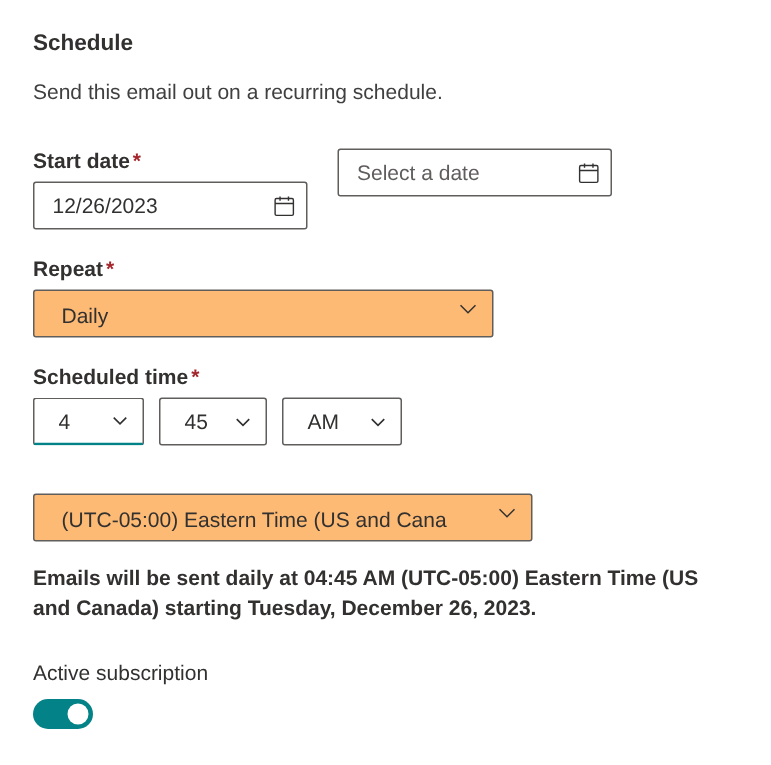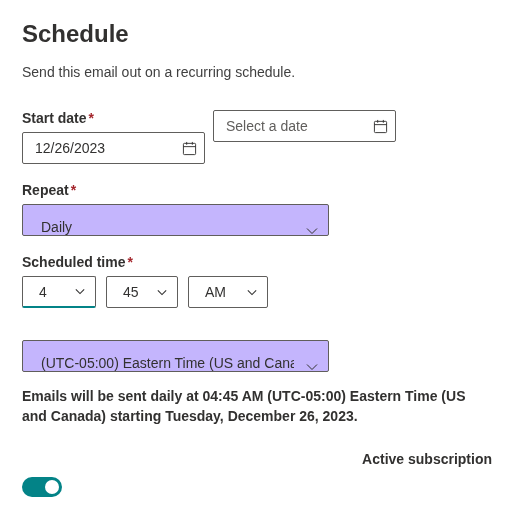--- a/index.html
+++ b/index.html
@@ -4,23 +4,23 @@
   <style>
     * { box-sizing: border-box; margin: 0; padding: 0; }
     body {
       font-family: "Segoe UI", -apple-system, sans-serif;
       color: #323130;
       background: #fff;
       padding: 20px 22px;
       width: 514px;
       font-size: 14px;
     }
-    h1 { font-size: 24px; font-weight: 600; margin-bottom: 16px; }
+    h1 { font-size: 15px; font-weight: 600; margin-bottom: 16px; }
     .desc { color: #404040; margin-bottom: 30px; }
-    .row { display: flex; gap: 8px; margin-bottom: 18px; }
+    .row { display: flex; gap: 20px; margin-bottom: 18px; }
     .col { display: flex; flex-direction: column; }
     label { font-weight: 600; font-size: 14px; margin-bottom: 6px; display: block; }
     .req { color: #a4262c; margin-left: 2px; }
     .input-wrap {
       position: relative;
       display: flex;
       align-items: center;
     }
     .input-box {
       border: 1px solid #605e5c;
@@ -38,25 +38,25 @@
     .cal-icon {
       position: absolute;
       right: 8px;
       pointer-events: none;
       color: #323130;
     }
     .select-box {
       border: 1px solid #605e5c;
       border-radius: 2px;
       height: 32px;
-      padding: 18px 34px 0 18px;
+      padding: 8px 34px 0 18px;
       font-size: 14px;
-      background: #c4b5fd;
+      background: #fdba74;
       display: flex;
-      align-items: flex-end;
+      align-items: flex-start;
       cursor: pointer;
       position: relative;
       min-width: 0;
     }
     .chevron {
       position: absolute;
       right: 10px;
       pointer-events: none;
       color: #323130;
     }
@@ -70,21 +70,21 @@
       background: #fff;
       display: flex;
       align-items: center;
       cursor: pointer;
       position: relative;
       width: 86px;
     }
     .time-sel.accent { border-bottom: 2px solid #038387; }
     .time-sel .chevron-sm { position: absolute; right: 10px; }
     .summary { margin-top: 14px; line-height: 1.45; font-weight: bold; }
-    .sub-head { font-weight: 700; margin-top: 24px; margin-bottom: 10px; text-align: right; }
+    .sub-head { font-weight: 400; margin-top: 24px; margin-bottom: 10px; }
     .toggle {
       width: 40px; height: 20px;
       background: #038387;
       border-radius: 10px;
       position: relative;
       cursor: pointer;
     }
     .toggle .knob {
       position: absolute;
       width: 14px; height: 14px;
@@ -172,21 +172,21 @@
       <span class="chevron-sm">
         <svg width="10" height="7" viewBox="0 0 12 8" fill="none" stroke="#323130" stroke-width="1.3">
             <polyline points="1,1.5 6,6.5 11,1.5"></polyline>
           </svg>
       </span>
     </div>
   </div>
 </div>
 
 <div>
-  <div class="select-box" style="width:307px">
+  <div class="select-box" style="width:333px">
     <span style="white-space:nowrap;overflow:hidden">(UTC-05:00) Eastern Time (US and Cana</span>
     <span class="chevron">
       <svg width="12" height="8" viewBox="0 0 12 8" fill="none" stroke="#323130" stroke-width="1">
         <polyline points="1,1.5 6,6.5 11,1.5"></polyline>
       </svg>
     </span>
   </div>
 </div>
 
 <p class="summary">Emails will be sent daily at 04:45 AM (UTC-05:00) Eastern Time (US and Canada) starting Tuesday, December 26, 2023.</p>

